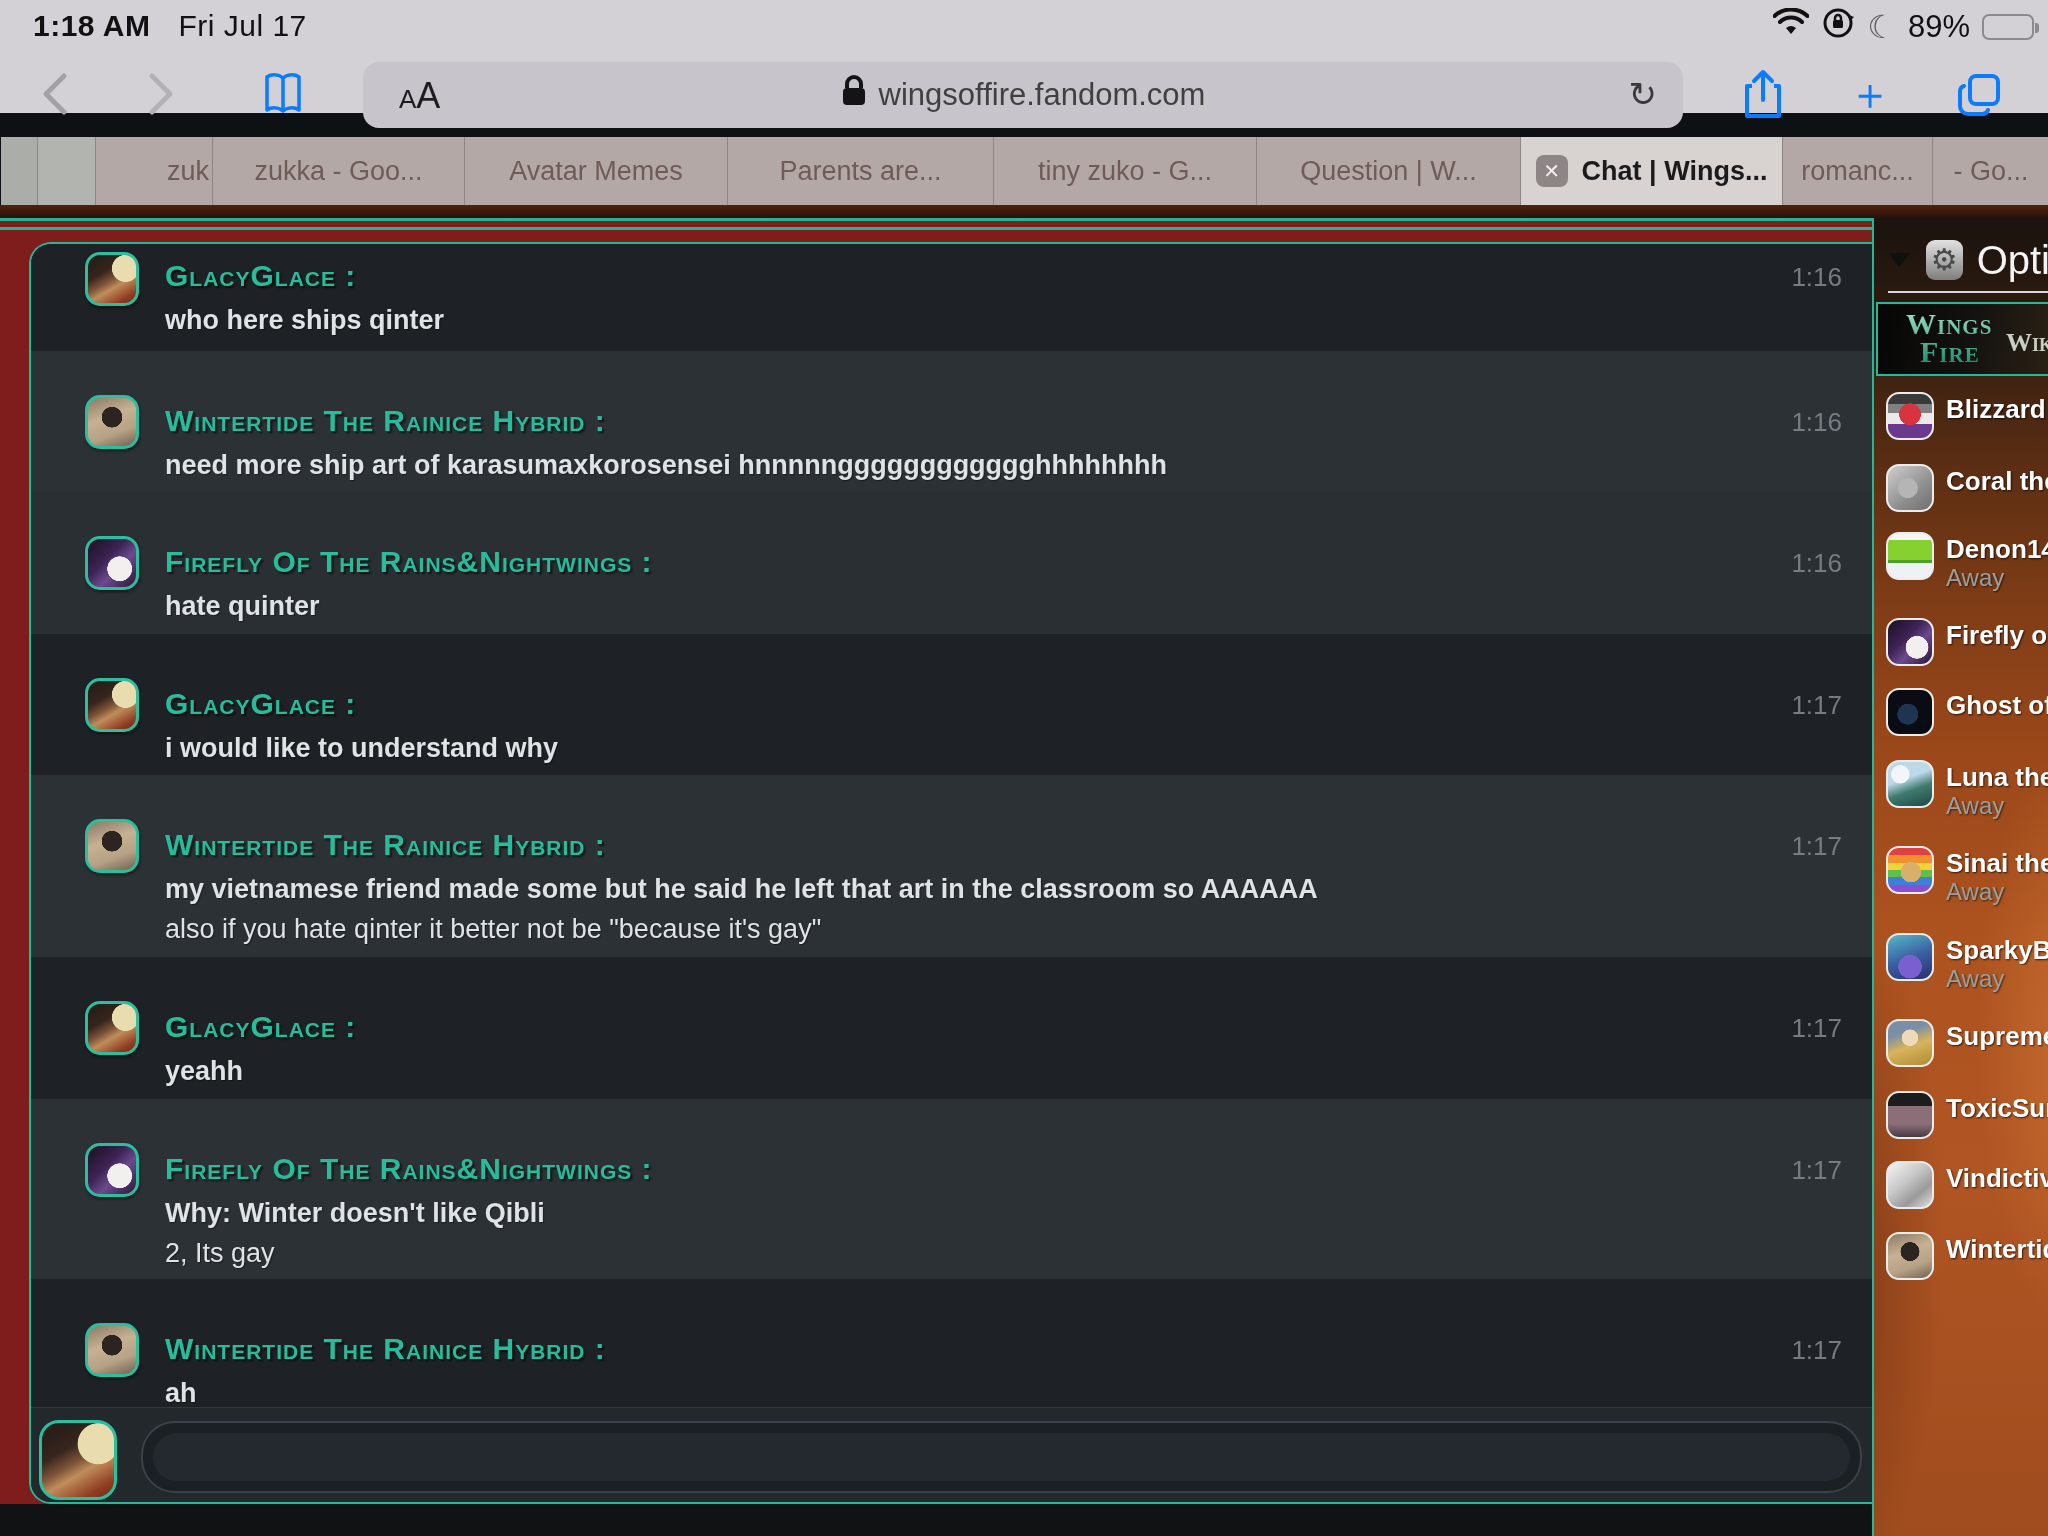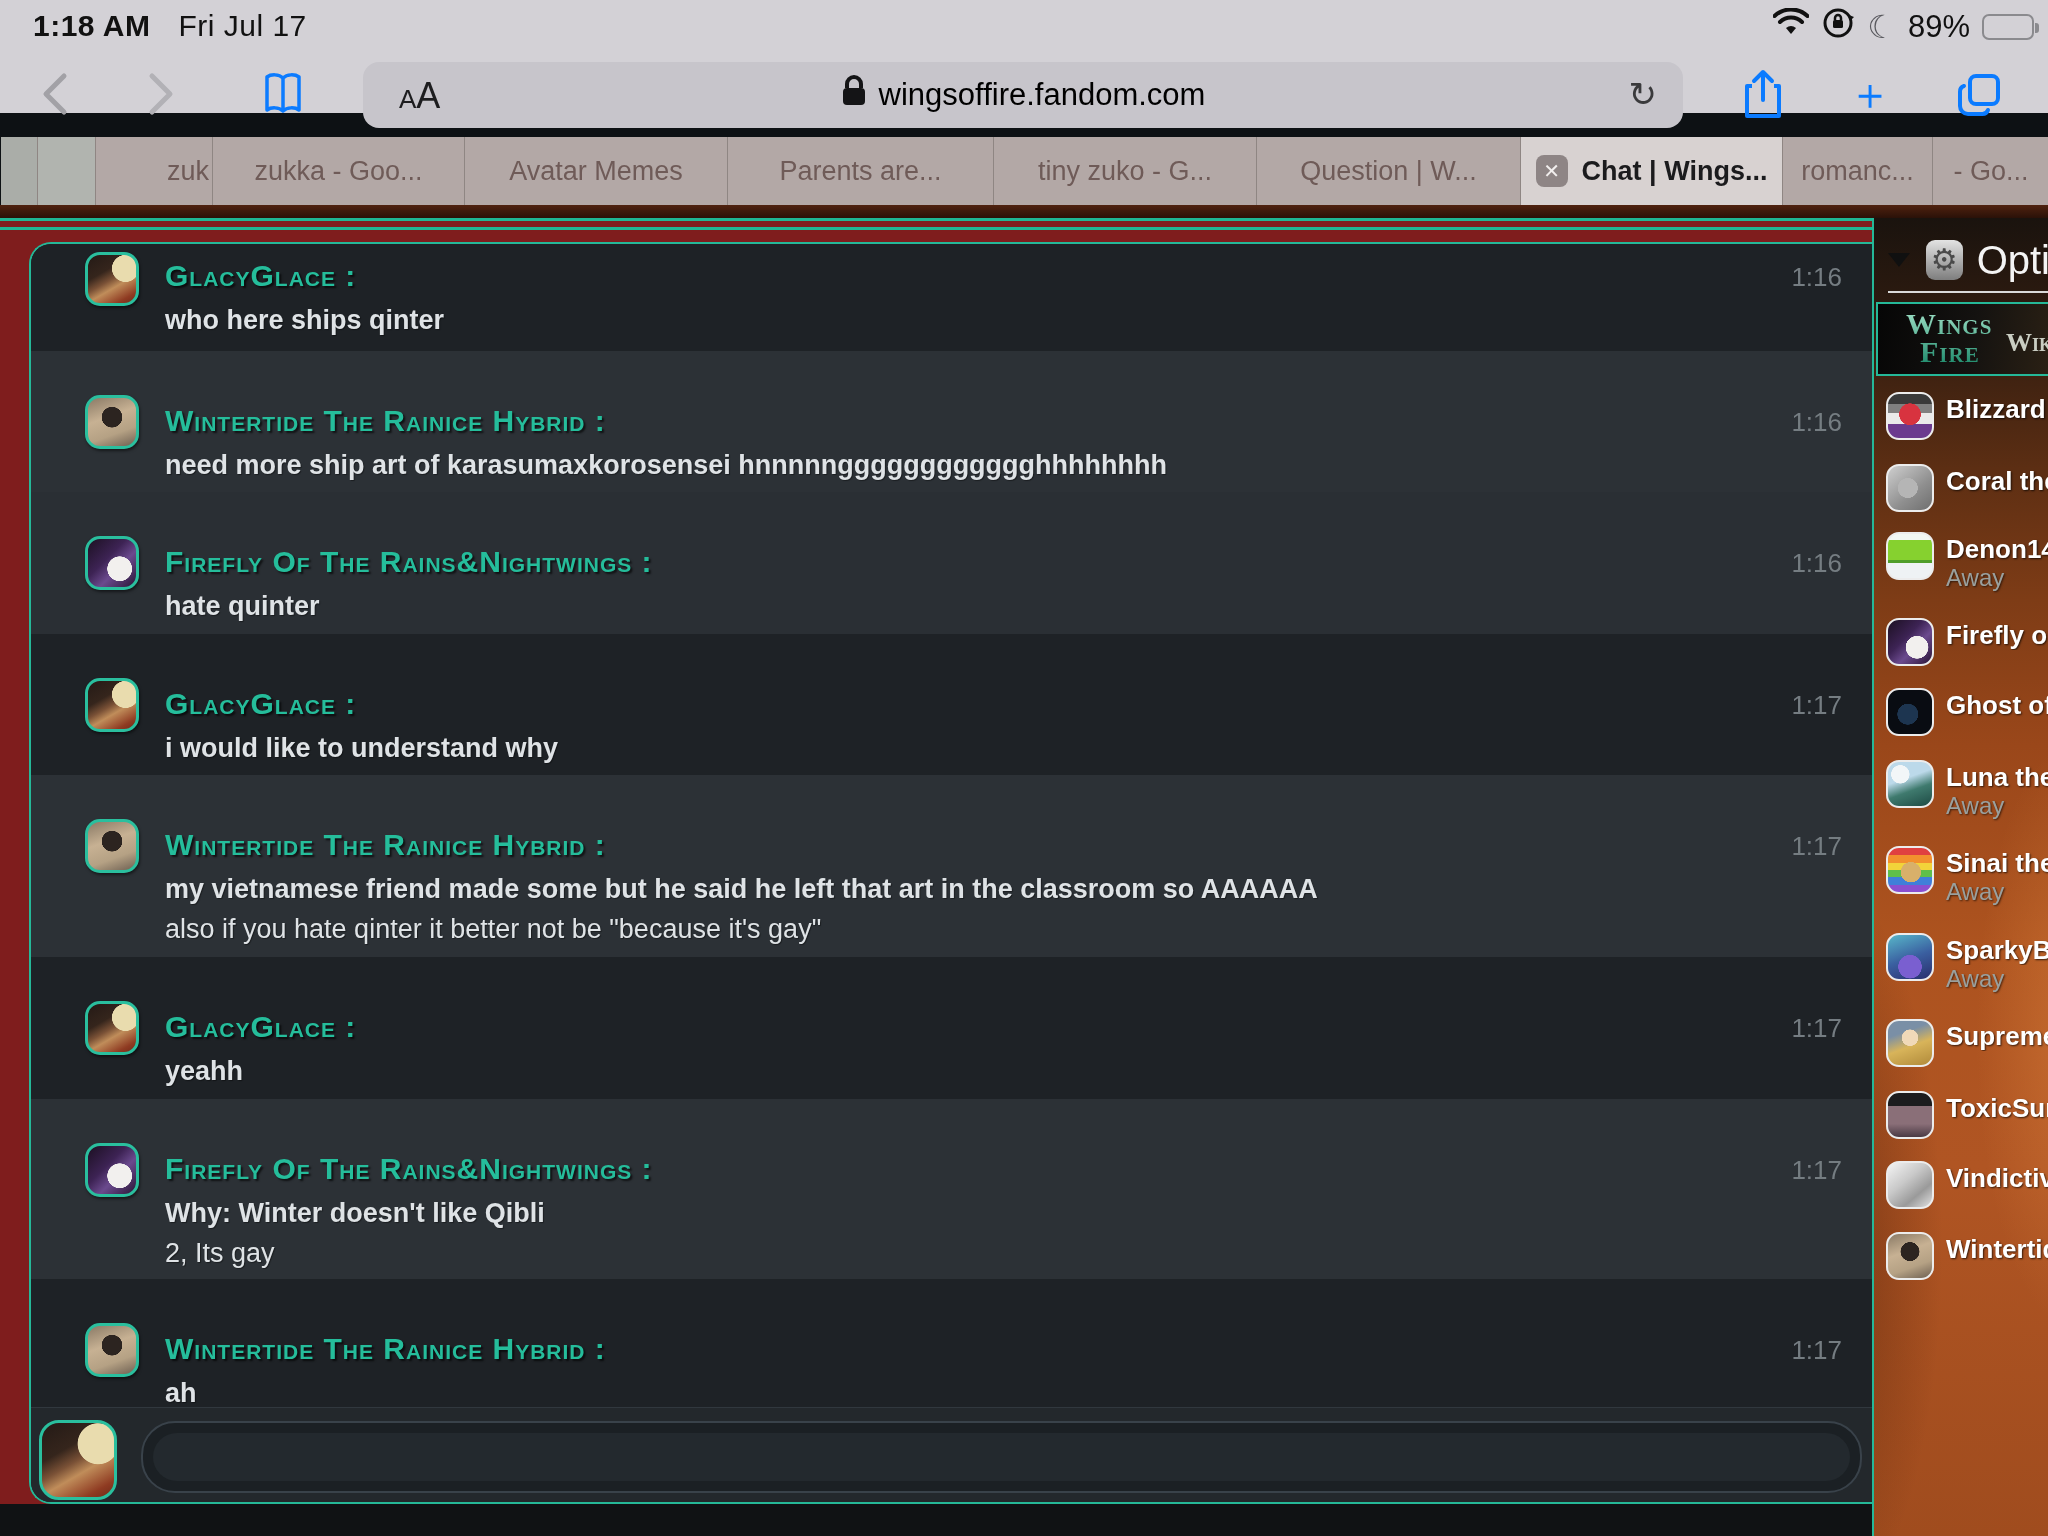--- a/index.html
+++ b/index.html
@@ -17,21 +17,21 @@
   .pct { font-size:31px; color:#111; }
   .battery { width:52px; height:26px; border:2px solid #8a8a8e; border-radius:7px; position:relative; padding:2px; }
   .battery .fill { width:89%; height:100%; background:#101010; border-radius:3px; }
   .battery .tip { position:absolute; right:-7px; top:7px; width:4px; height:10px; background:#8a8a8e; border-radius:0 3px 3px 0; }
 
   .toolbar { position:absolute; left:0; top:52px; width:2048px; height:85px; }
   .navbtn { position:absolute; top:14px; width:50px; height:56px; display:flex; align-items:center; justify-content:center; }
   .urlpill { position:absolute; left:363px; top:10px; width:1320px; height:66px; background:#c7c5cb; border-radius:16px; }
   .reader { position:absolute; left:36px; top:13px; color:#1d1d1f; }
   .reader .a1 { font-size:26px; } .reader .a2 { font-size:36px; }
-  .urlcenter { position:absolute; left:0; right:0; top:0; height:66px; display:flex; align-items:center; justify-content:center; gap:12px; color:#000000; font-size:31px; }
+  .urlcenter { position:absolute; left:0; right:0; top:0; height:66px; display:flex; align-items:center; justify-content:center; gap:12px; color:#404040; font-size:31px; }
   .reloadbtn { position:absolute; right:26px; top:12px; font-size:34px; color:#3a3a3c; }
 
   
   .tabstrip { position:absolute; left:1px; top:137px; width:2048px; height:80px; display:flex; }
   .tab { height:68px; border-right:1px solid #8f8683; display:flex; align-items:center; justify-content:center; font-size:27px; color:#6f5b58; background:#b3a8a6; overflow:hidden; white-space:nowrap; }
   .tab.stub1 { background:#aaada8; } .tab.stub2 { background:#b1b4af; }
   .tab.clip { justify-content:flex-end; padding-right:3px; }
   .tab.active { background:#d8d2d1; color:#1b1b1d; gap:14px; }
   .tab .xbtn { width:32px; height:32px; background:#8e8585; border-radius:8px; color:#f2efee; font-size:20px; line-height:32px; text-align:center; flex:0 0 auto; }
 

